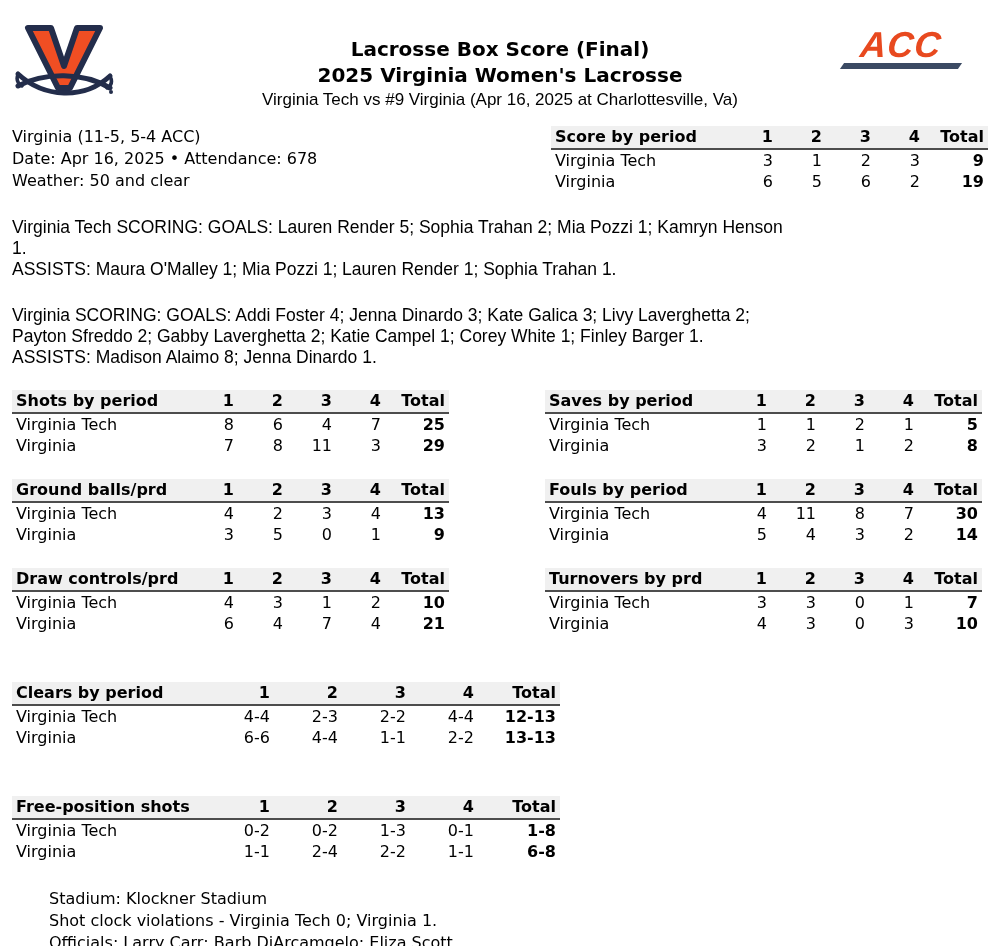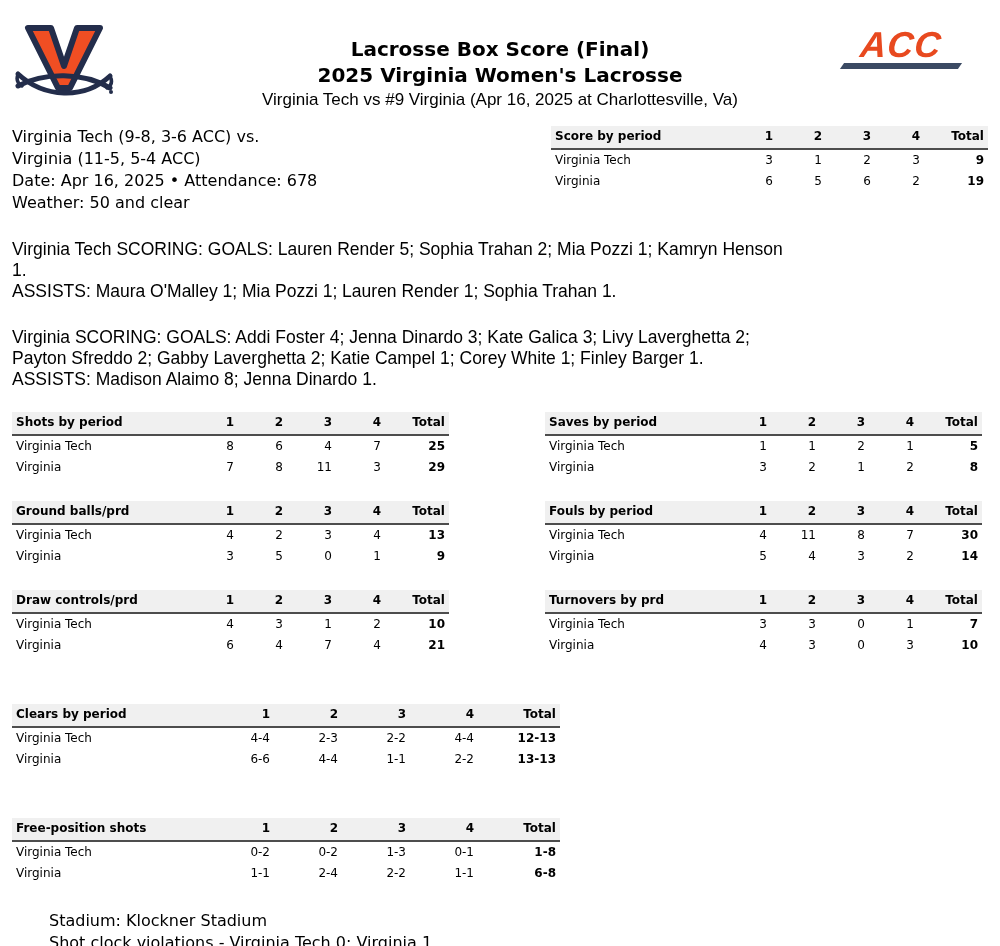--- a/index.html
+++ b/index.html
@@ -38,21 +38,21 @@
   .score-col { width:437px; margin-left:62px; }
 
   
   .scoring-block {
     font-family:"Liberation Sans", sans-serif;
     font-size:17.5px; line-height:21px;
     max-width:785px; margin-top:25px;
   }
 
   
-  .stat-table { border-collapse:collapse; table-layout:fixed; width:437px; font-size:12px; }
+  .stat-table { border-collapse:collapse; table-layout:fixed; width:437px; font-size:16px; }
   .stat-table.wide { width:548px; }
   .stat-table thead th {
     background:#f0f0f0;
     border-bottom:2px solid #4d4d4d;
     font-weight:bold; text-align:right;
     padding:1px 4px 2px 4px; line-height:19px;
   }
   .stat-table thead th.title-cell { text-align:left; }
   .stat-table td { text-align:right; padding:1px 4px; line-height:19px; }
   .stat-table td.team-cell { text-align:left; }
@@ -96,21 +96,20 @@
     </div>
 
     <div class="logo-acc">
       <span class="acc-text">ACC</span>
       <div class="acc-bar"></div>
     </div>
   </div>
 
   <div class="two-col">
     <div class="meta-col">
-      <div class="meta-line">Virginia Tech (9-8, 3-6 ACC) vs.</div>
       <div class="meta-line">Virginia (11-5, 5-4 ACC)</div>
       <div class="meta-line">Date: Apr 16, 2025 • Attendance: 678</div>
       <div class="meta-line">Weather: 50 and clear</div>
     </div>
     <div class="score-col">
       <table class="stat-table">
           <thead>
             <tr>
               <th class="title-cell">Score by period</th>
               <th class="num-col">1</th>

